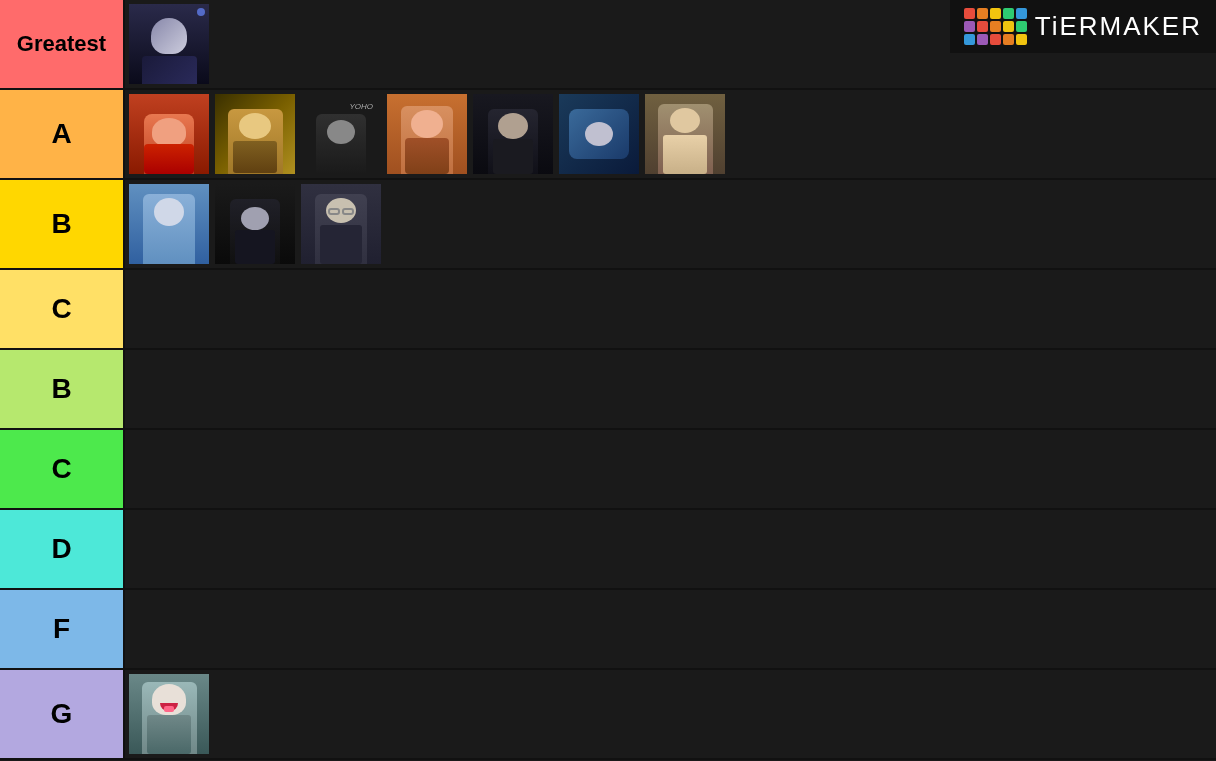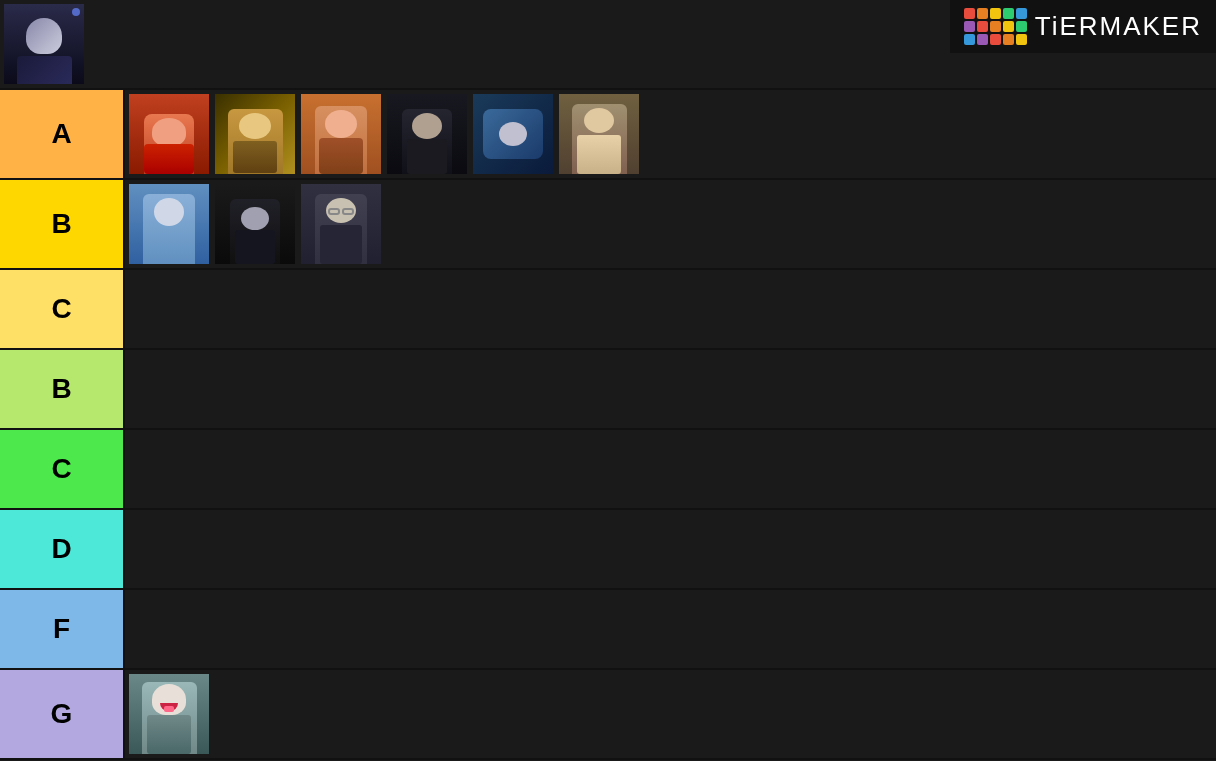--- a/index.html
+++ b/index.html
@@ -64,20 +64,21 @@
       <div style="background:#e74c3c; border-radius:2px;"></div>
       <div style="background:#e67e22; border-radius:2px;"></div>
       <div style="background:#f1c40f; border-radius:2px;"></div>
     </div>
     <span style="color: white; font-size: 26px; font-weight: normal; font-family: Arial, sans-serif; letter-spacing: 2px;">TiERMAKER</span>
   </div>
 
   <div style="padding-top: 0;">
 
     <div class="tier-row" style="border-bottom: 2px solid #111;">
+      <div class="tier-label" style="background: #ff6b6b; width:125px; min-width:125px; font-size:22px; font-weight:bold; color:#000; display:flex; align-items:center; justify-content:center; border-right:2px solid #111; min-height:87px;">Greatest</div>
       <div class="tier-content">
 
         <div style="width:80px; height:80px; background: linear-gradient(135deg, #1a1a3a 0%, #3a3a6a 50%, #5a5a8a 100%); overflow:hidden; display:flex; align-items:center; justify-content:center; position:relative; margin:2px;">
           <div style="width:100%; height:100%; background: linear-gradient(180deg, #2a2a4a 0%, #0a0a1a 100%); display:flex; flex-direction:column; align-items:center; justify-content:flex-end;">
             <div style="width:36px; height:36px; background: linear-gradient(135deg, #8888aa, #ccccdd); border-radius:50% 50% 40% 40%; margin-bottom:2px;"></div>
             <div style="width:55px; height:28px; background: linear-gradient(135deg, #1a1a3a, #2a2a5a); border-radius:4px 4px 0 0;"></div>
           </div>
           <div style="position:absolute; top:4px; right:4px; width:8px; height:8px; background: #6688ff; border-radius:50%; opacity:0.7;"></div>
         </div>
       </div>
@@ -94,20 +95,26 @@
           </div>
         </div>
 
         <div style="width:80px; height:80px; background: linear-gradient(135deg, #3a3000 0%, #7a6000 50%, #b09020 100%); overflow:hidden; display:flex; align-items:flex-end; justify-content:center; margin:2px;">
           <div style="width:55px; height:65px; background: linear-gradient(180deg, #c89840 0%, #a07828 100%); border-radius:6px 6px 0 0; display:flex; flex-direction:column; align-items:center;">
             <div style="width:32px; height:26px; background: #e8c880; border-radius:50%; margin-top:4px;"></div>
             <div style="width:44px; height:32px; background: linear-gradient(180deg, #806020 0%, #604010 100%); margin-top:2px; border-radius:3px;"></div>
           </div>
         </div>
 
+        <div style="width:80px; height:80px; background: #1a1a1a; overflow:hidden; display:flex; align-items:flex-end; justify-content:center; margin:2px; position:relative;">
+          <div style="position:absolute; top:8px; right:8px; font-size:8px; color:#aaa; font-style:italic;">YOHO</div>
+          <div style="width:50px; height:60px; background: linear-gradient(180deg, #303030 0%, #1a1a1a 100%); border-radius:6px 6px 0 0; display:flex; flex-direction:column; align-items:center;">
+            <div style="width:28px; height:24px; background: #888; border-radius:50%; margin-top:6px;"></div>
+          </div>
+        </div>
 
         <div style="width:80px; height:80px; background: linear-gradient(180deg, #c87030 0%, #a05020 100%); overflow:hidden; display:flex; align-items:flex-end; justify-content:center; margin:2px;">
           <div style="width:52px; height:68px; background: linear-gradient(180deg, #d89060 0%, #c07040 100%); border-radius:6px 6px 0 0; display:flex; flex-direction:column; align-items:center;">
             <div style="width:32px; height:28px; background: #f0b090; border-radius:50%; margin-top:4px;"></div>
             <div style="width:44px; height:36px; background: linear-gradient(180deg, #a05028 0%, #804018 100%); border-radius:4px;"></div>
           </div>
         </div>
 
         <div style="width:80px; height:80px; background: linear-gradient(180deg, #181820 0%, #0a0a10 100%); overflow:hidden; display:flex; align-items:flex-end; justify-content:center; margin:2px;">
           <div style="width:50px; height:65px; background: linear-gradient(180deg, #252530 0%, #101018 100%); border-radius:6px 6px 0 0; display:flex; flex-direction:column; align-items:center;">

